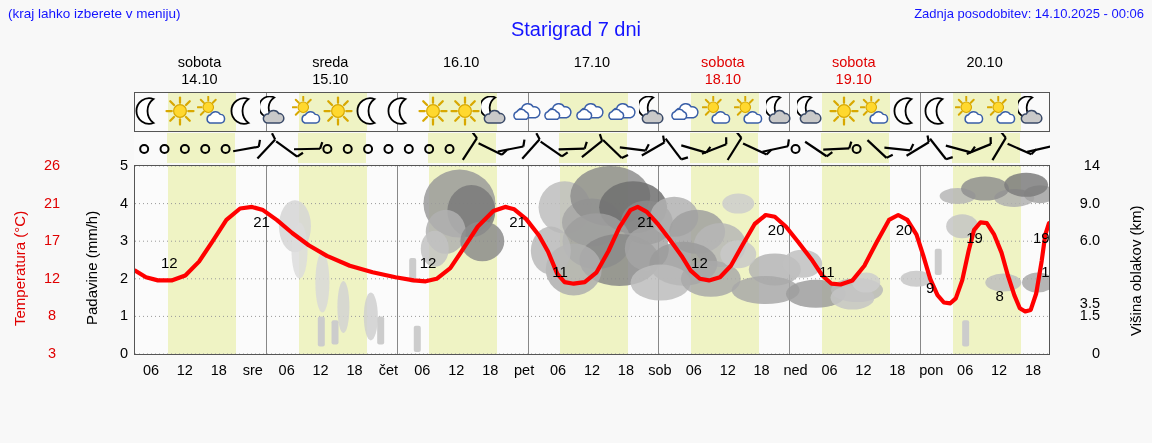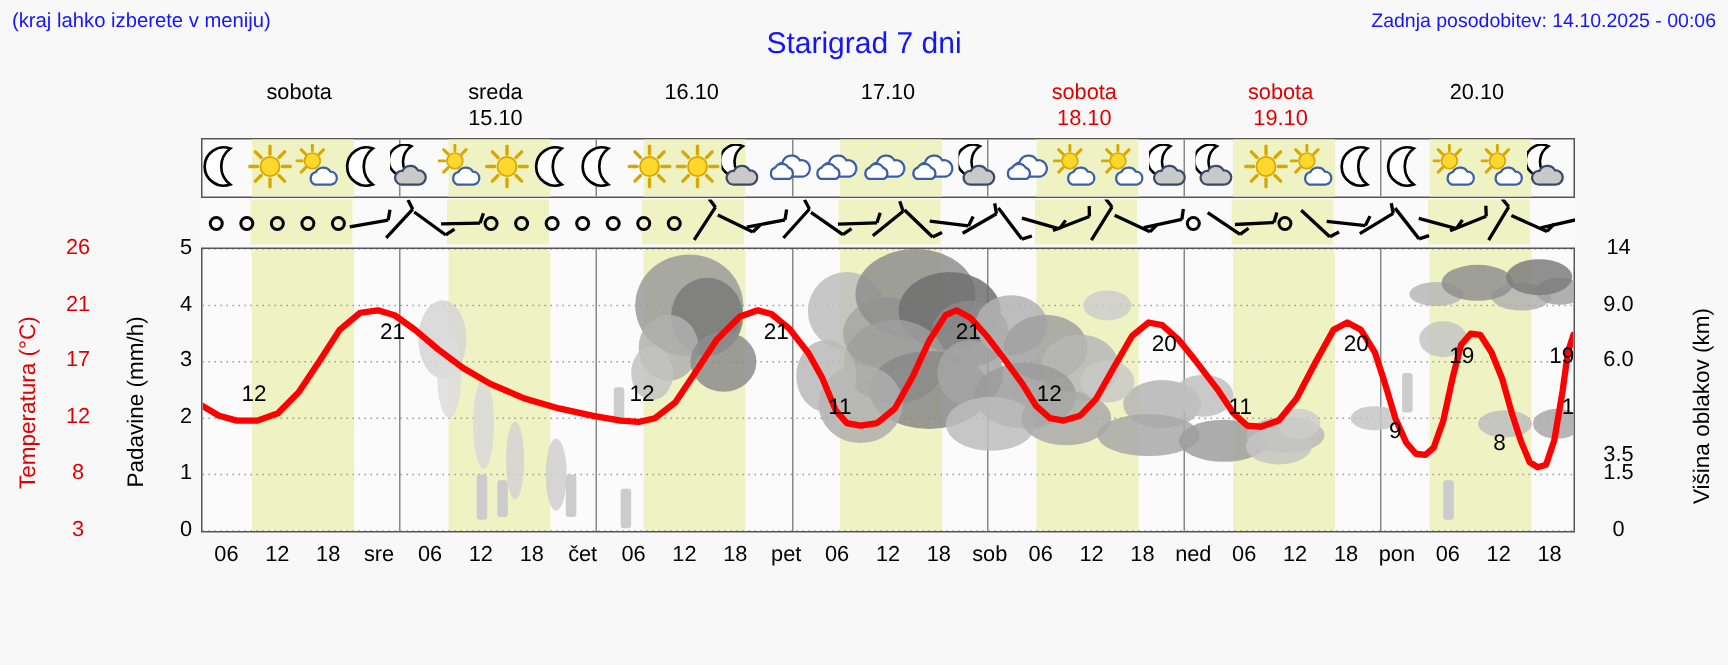--- a/index.html
+++ b/index.html
@@ -40,40 +40,41 @@
   #precip-axis-title{left:78px;top:168px;width:26px;height:200px;
      writing-mode:vertical-rl;transform:rotate(180deg);
      font-size:15px;color:#000;display:flex;align-items:center;justify-content:center;}
   #cloud-axis-title{right:4px;top:168px;width:26px;height:205px;
      writing-mode:vertical-rl;transform:rotate(180deg);
      font-size:15px;color:#000;display:flex;align-items:center;justify-content:center;}
 
   .tick-lbl{position:absolute;font-size:14.5px;}
   .t-temp{color:#e00000;left:32px;width:40px;text-align:center;}
   .t-prec{color:#000;left:104px;width:24px;text-align:right;}
-  .t-cld{color:#000;left:1058px;width:42px;text-align:center;}
+  .t-cld{color:#000;left:1058px;width:42px;text-align:right;}
 
   
   #xlabels{left:134px;top:362px;width:916px;height:20px;}
   .xlbl{position:absolute;font-size:14.5px;color:#000;text-align:center;
         transform:translateX(-50%);white-space:nowrap;}
 
   
   #legend{left:0;top:386px;width:1152px;height:50px;}
 </style>
 </head>
 <body>
 
 <div class="abs" id="place-note">(kraj lahko izberete v meniju)</div>
 <div class="abs" id="page-title">Starigrad 7 dni</div>
 <div class="abs" id="updated">Zadnja posodobitev: 14.10.2025 - 00:06</div>
 
 <div class="abs" id="day-strip">
     <div class="day-col">
       <span class="day-name">sobota</span>
+      <span class="day-date">14.10</span>
     </div>
     <div class="day-col">
       <span class="day-name">sreda</span>
       <span class="day-date">15.10</span>
     </div>
     <div class="day-col">
       <span class="day-date">16.10</span>
     </div>
     <div class="day-col">
       <span class="day-date">17.10</span>

